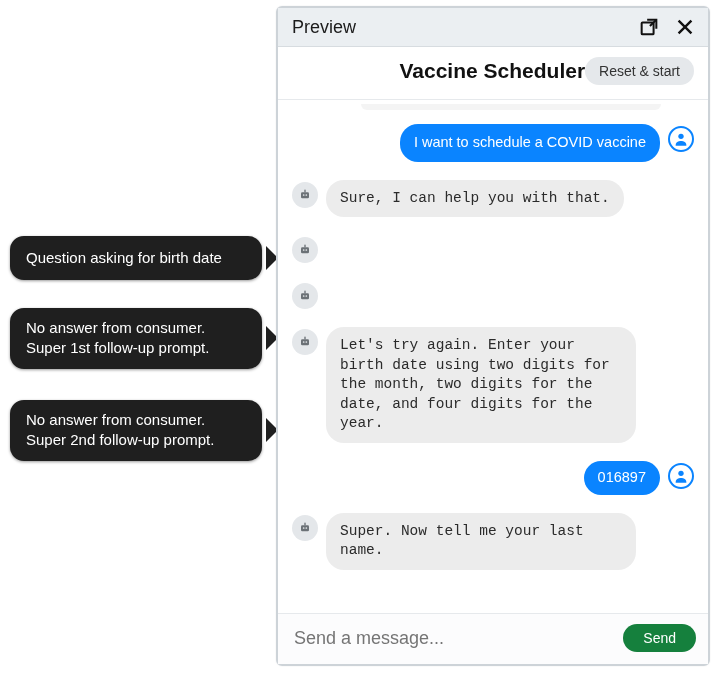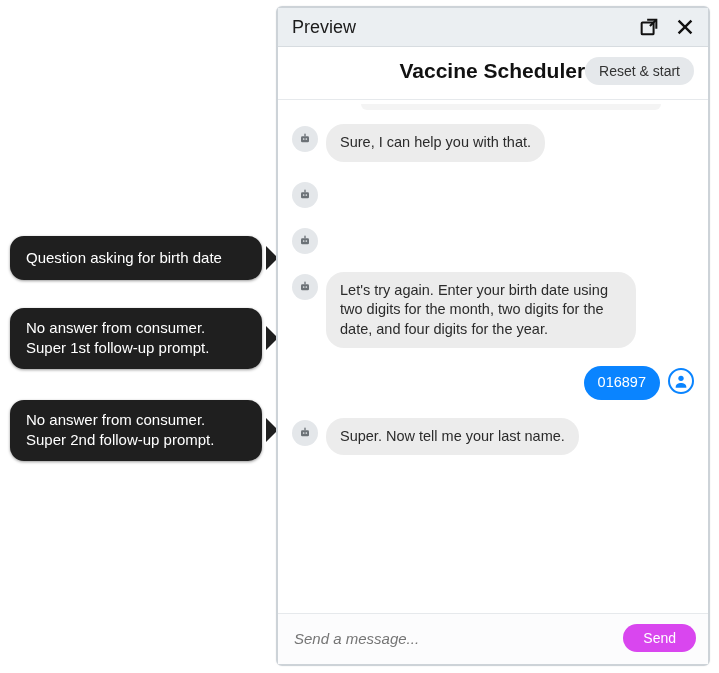--- a/index.html
+++ b/index.html
@@ -116,20 +116,21 @@
   .bubble {
     max-width: 310px;
     padding: 9px 14px;
     border-radius: 18px;
     font-size: 14.5px;
     line-height: 1.35;
   }
   .bubble.bot {
     background:#ececec;
     color:#2b2b2b;
+    font-family:Liberation Mono, monospace;
   }
   .bubble.user {
     background:#0a84ff;
     color:#fff;
   }
   .bubble.user.narrow { padding:7px 14px; }
 
   
   .clipped-hint {
     align-self: center;
@@ -146,26 +147,25 @@
     display:flex; align-items:center; gap:10px;
     padding: 10px 12px 12px 14px;
     border-top:1px solid #e6e9ec;
     background:#fcfcfd;
   }
   .composer input {
     flex:1;
     border:none;
     outline:none;
     background:transparent;
-    font-size:15px;
-    font-style:italic;
+    font-size:18px;
     color:#7a7a7a;
   }
   .send-btn {
-    background:#d946ef;
+    background:#15803d;
     color:#fff;
     border:none;
     border-radius:16px;
     padding:6px 20px;
     font-size:14px;
     font-weight:500;
     cursor:pointer;
   }
 </style>
 </head>
@@ -205,20 +205,29 @@
 
   <div class="sub-header">
     <span class="app-title">Vaccine Scheduler</span>
     <button class="reset-btn">Reset &amp; start</button>
   </div>
 
   <div class="chat">
 
     <div class="clipped-hint"></div>
 
+    <div class="row user">
+      <div class="bubble user">I want to schedule a COVID vaccine</div>
+      <div class="avatar user">
+        <svg viewBox="0 0 24 24" fill="#0a84ff">
+            <circle cx="12" cy="8" r="4"></circle>
+            <path d="M4 21c0-4 4-6 8-6s8 2 8 6v1H4z"></path>
+          </svg>
+      </div>
+    </div>
 
     <div class="row bot">
       <div class="avatar bot">
         <svg viewBox="0 0 24 24" fill="#6b7176">
             <rect x="6" y="8" width="12" height="9" rx="2"></rect>
             <circle cx="10" cy="12" r="1.3" fill="#e4e7ea"></circle>
             <circle cx="14" cy="12" r="1.3" fill="#e4e7ea"></circle>
             <rect x="11" y="4" width="2" height="4"></rect>
           </svg>
       </div>

